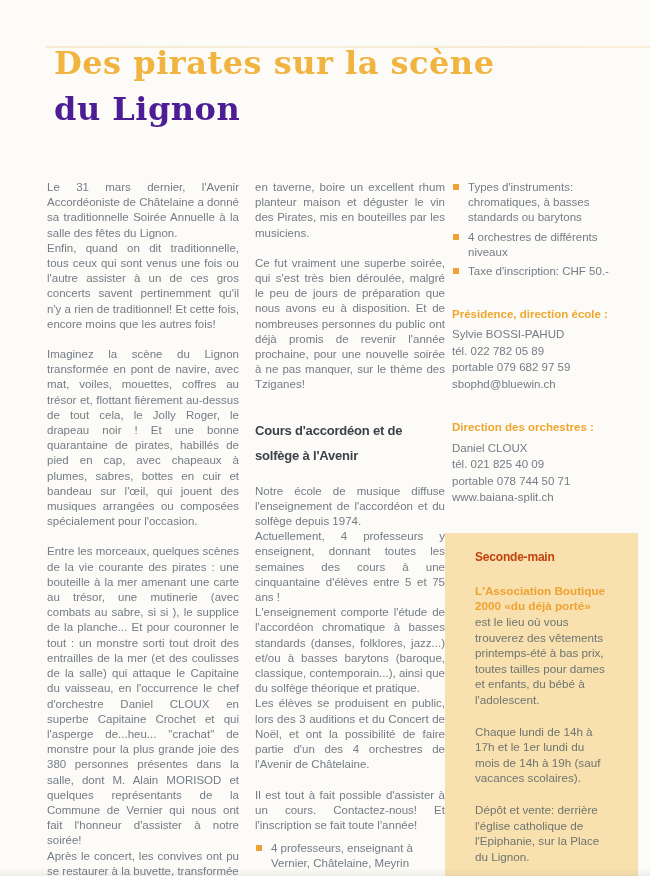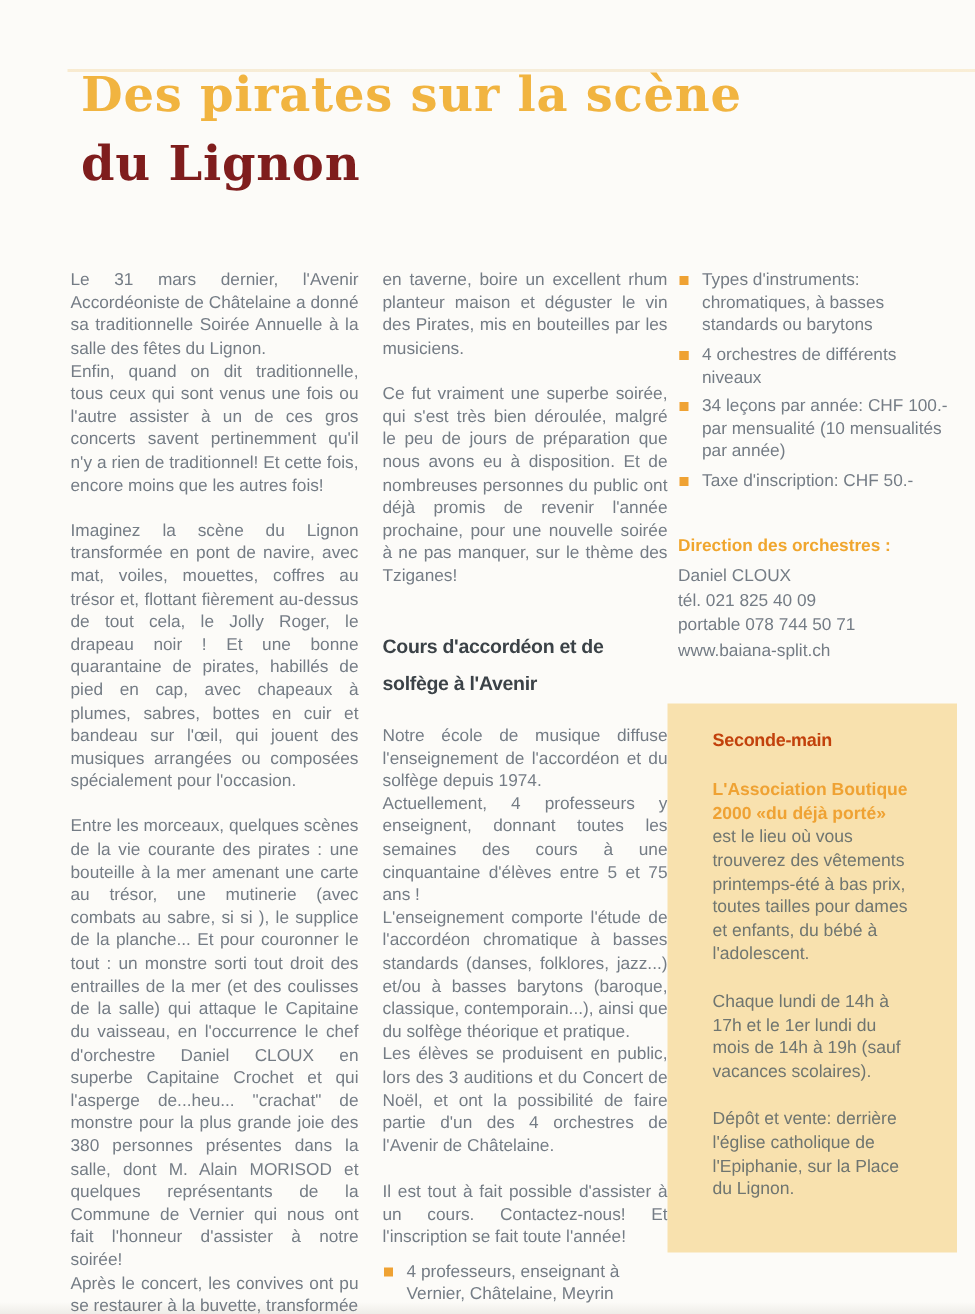--- a/index.html
+++ b/index.html
@@ -7,21 +7,21 @@
   .page{position:relative;width:650px;height:876px;background:#fcfbf8;overflow:hidden;}
   .top-rule{position:absolute;left:45px;right:0;top:46px;height:2px;
     background:linear-gradient(90deg,#f5ddb0,#f0e3c4 40%,#f3ddb6 75%,#f7e3bb);opacity:.55;}
   .bottom-shade{position:absolute;left:0;right:0;bottom:0;height:8px;
     background:linear-gradient(180deg,rgba(0,0,0,0),rgba(120,110,90,.10));}
 
   
   .title{position:absolute;left:54px;top:40px;margin:0;font-family:"DejaVu Serif",serif;
     font-weight:bold;font-size:32px;line-height:46px;letter-spacing:.5px;}
   .title .t1{display:block;color:#f1b440;}
-  .title .t2{display:block;color:#7f1d1d;}
+  .title .t2{display:block;color:#4c1d95;}
 
   
   .col{position:absolute;top:180px;font-size:11.5px;line-height:15.2px;color:#747c85;
     text-align:justify;}
   .col p{margin:0;}
   .col p.gap{margin-top:15px;}
   .col1{left:47px;width:192px;}
   .col2{left:255px;width:190px;}
   .col3{left:452px;width:188px;text-align:left;}
 
@@ -100,28 +100,31 @@
       </li>
       <li>
         <span class="sq"></span>
       </li>
       <li>
         <span class="sq"></span>
         <span>4 orchestres de différents niveaux</span>
       </li>
       <li>
         <span class="sq"></span>
-        <span>34 leçons par année: CHF 100.- par mensualité (10 mensualités par année)</span>
-      </li>
-      <li>
-        <span class="sq"></span>
         <span>Taxe d'inscription: CHF 50.-</span>
       </li>
     </ul>
 
+    <div class="contact">
+      <p class="hdr">Présidence, direction école :</p>
+      <div>Sylvie BOSSI-PAHUD</div>
+      <div>tél. 022 782 05 89</div>
+      <div>portable 079 682 97 59</div>
+      <div>sbophd@bluewin.ch</div>
+    </div>
 
     <div class="contact">
       <p class="hdr">Direction des orchestres :</p>
       <div>Daniel CLOUX</div>
       <div>tél. 021 825 40  09</div>
       <div>portable 078 744 50 71</div>
       <div>www.baiana-split.ch</div>
     </div>
 
     <div class="box">

